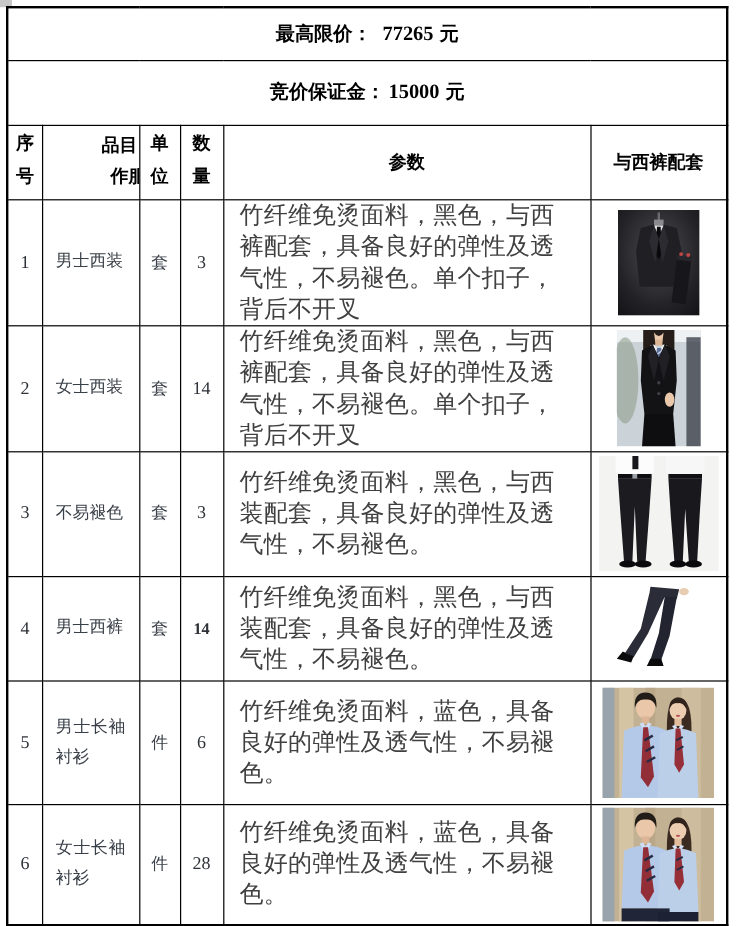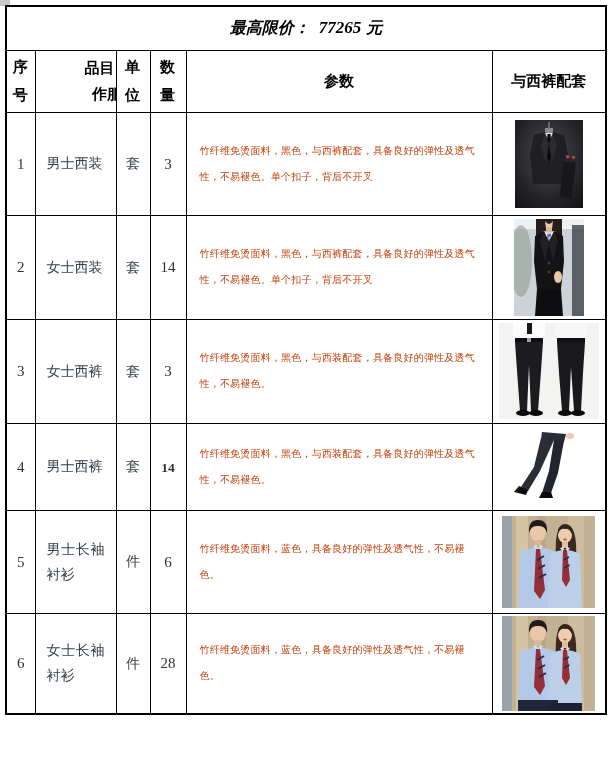--- a/index.html
+++ b/index.html
@@ -4,37 +4,37 @@
 <style>
   html,body{margin:0;padding:0;background:#ffffff;}
   .page{position:relative;width:615px;height:772px;background:#ffffff;overflow:hidden;}
   .scan-artifact{position:absolute;left:0;top:0;width:10px;height:6px;background:#c8c8c8;}
   table.doc{position:absolute;left:5px;top:5px;width:602px;border-collapse:collapse;table-layout:fixed;background:#ffffff;border:2px solid #000;}
   table.doc td{border:1px solid #000;padding:0;overflow:hidden;vertical-align:middle;}
   
   .r-a{height:44px}.r-b{height:54px}.r-h{height:62px}
   .r1{height:103px}.r2{height:104px}.r3{height:104px}.r4{height:87px}.r5{height:103px}.r6{height:101px}
   
-  .top-cell{text-align:center;font-family:"Liberation Sans","DejaVu Sans",sans-serif;font-weight:700;font-size:16px;color:#000;font-style:italic;}
+  .top-cell{text-align:center;font-family:"Liberation Sans","DejaVu Sans",sans-serif;font-weight:700;font-size:16px;color:#000;}
   .top-cell .num{font-family:"Liberation Serif","DejaVu Serif",serif;font-size:17px;margin-left:9px;}
   .top-cell .num.tight{margin-left:3px;}
   .top-cell .unit{margin-left:5px;}
   
   .hd{text-align:center;font-family:"Liberation Sans","DejaVu Sans",sans-serif;font-weight:700;font-size:15px;color:#000;}
-  .hd .stack{display:inline-block;width:16px;line-height:28px;word-break:break-all;text-align:left;}
+  .hd .stack{display:inline-block;width:16px;line-height:28px;word-break:break-all;text-align:center;font-family:Liberation Mono, monospace;}
   .hd .wrapblock{display:inline-block;width:64px;line-height:26px;word-break:break-all;text-align:center;margin-left:47px;}
   
   .c-no,.c-qty,.c-unit{text-align:center;}
   .num2{font-family:"Liberation Serif","DejaVu Serif",serif;font-size:15px;color:#2e3238;}
   .num2.bold-sm{font-weight:700;font-size:13.5px;}
   .cjk{font-family:"Liberation Serif","DejaVu Serif",serif;font-size:14px;color:#3a4049;}
   .item{display:block;width:58px;margin:0 auto;font-family:"Liberation Serif","DejaVu Serif",serif;
         font-size:14px;line-height:25px;color:#3a4049;text-align:justify;text-justify:inter-character;}
   .params{padding:0 10px 0 13px;font-family:Liberation Serif, serif;
-          font-size:10px;line-height:26px;color:#c2410c;letter-spacing:0.2px;}
+          font-size:20px;line-height:26px;color:#404040;letter-spacing:0.2px;}
   .c-img{text-align:center;}
   .c-img svg{display:inline-block;vertical-align:middle;}
 </style>
 </head>
 <body>
 
 <div class="page">
   <div class="scan-artifact"></div>
 
   <table class="doc">
@@ -47,20 +47,25 @@
         <col style="width:114px">
     </colgroup>
 
     <tbody>
         <tr class="r-a">
       <td colspan="6" class="top-cell">
         <span>最高限价：</span><span class="num">77265</span><span class="unit">元</span>
       </td>
     </tr>
 
+    <tr class="r-b">
+      <td colspan="6" class="top-cell">
+        <span>竞价保证金：</span><span class="num tight">15000</span><span class="unit">元</span>
+      </td>
+    </tr>
 
     <tr class="r-h">
       <td class="hd"><span class="stack">序号</span></td>
       <td class="hd"><span class="wrapblock">品目（工作服）</span></td>
       <td class="hd"><span class="stack">单位</span></td>
       <td class="hd"><span class="stack">数量</span></td>
       <td class="hd"><span>参数</span></td>
       <td class="hd"><span>与西裤配套</span></td>
     </tr>
 
@@ -134,21 +139,21 @@
           <circle cx="35" cy="53" r="1.4" fill="#3f3f46"></circle>
           <ellipse cx="44" cy="58" rx="4" ry="6" fill="#e9c8ab"></ellipse>
           <path d="M23 70 L47 70 L49 97 L21 97 Z" fill="#0e0e11"></path>
         </svg>
       </td>
     </tr>
 
     <tr class="r3">
       <td class="c-no"><span class="num2">3</span></td>
       <td>
-            <span class="item">女士西裤</span>
+            <span class="item">不易褪色</span>
           </td>
       <td class="c-unit"><span class="cjk">套</span></td>
       <td class="c-qty"><span class="num2">3</span></td>
       <td>
             <div class="params">竹纤维免烫面料，黑色，与西装配套，具备良好的弹性及透气性，不易褪色。</div>
           </td>
       <td class="c-img">
         <svg width="100" height="96" viewBox="0 0 100 96" role="img" aria-label="黑色男士西裤样衣照片（正面与背面）">
           <rect width="100" height="96" fill="#f3f3f1"></rect>
           <path d="M14 0 H46 V14 Q30 18 14 14 Z" fill="#fcfcfc"></path>

